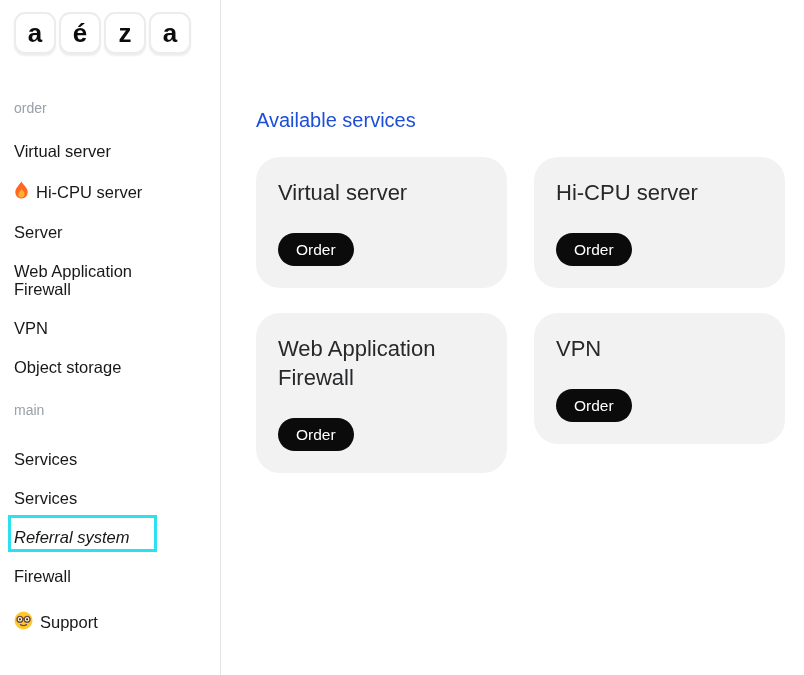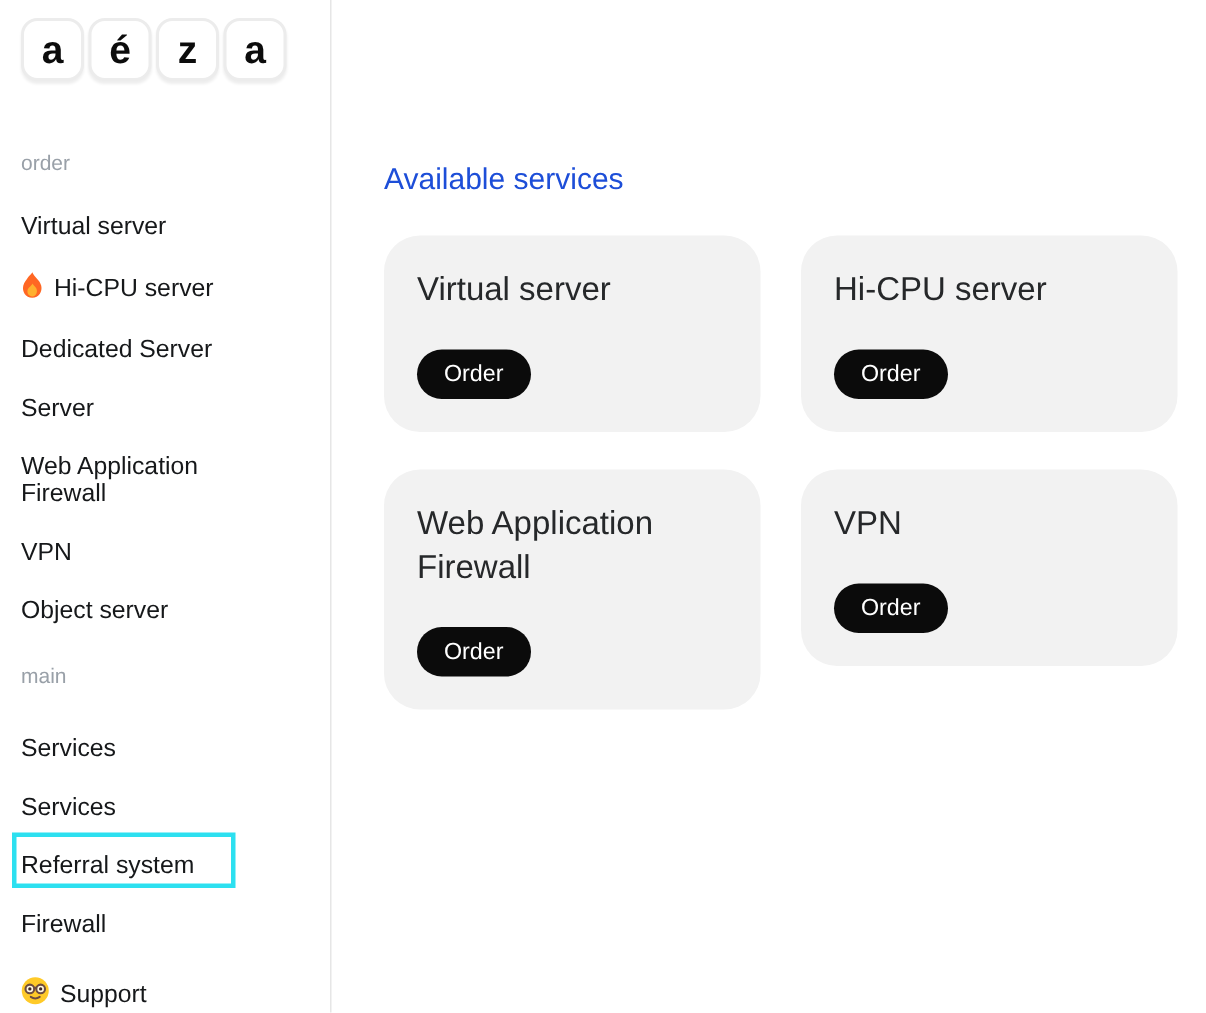--- a/index.html
+++ b/index.html
@@ -23,21 +23,21 @@
   .lbl-order{ margin-top:46px; }
   .lbl-main{ margin-top:5px; }
   .item{
     display:block; font-size:16.5px; line-height:18px; color:#16181a;
     text-decoration:none; margin-bottom:21px; cursor:pointer;
   }
   .first-of-section{ margin-top:26px; }
   .first-of-main{ margin-top:32px; }
   .item-row{ display:flex; align-items:center; gap:7px; }
   .waf{ width:160px; }
-  .item-wrap{ position:relative; margin-bottom:21px; }
+  .item-wrap{ position:relative; margin-bottom:21px;font-style:italic; }
   .item-wrap .item{ margin-bottom:0; }
   .annotation-box{
     position:absolute; left:-6px; top:-13px; width:149px; height:37px;
     border:3px solid #2ce0f0; pointer-events:none;
   }
   .support{ margin-top:5px; margin-bottom:0;text-align:center; }
   .icon-svg{ display:inline-block; flex:0 0 auto; }
 
   
   .heading{
@@ -79,29 +79,28 @@
   <a class="item item-row">
     <span class="icon-svg">
       <svg width="15" height="18" viewBox="0 0 15 18">
         <path d="M7.5 0.5 C9 4 12.5 5.5 13.5 9.5 C14.4 13.3 12 17.5 7.5 17.5 C3 17.5 0.6 13.3 1.5 9.5 C2.1 7 3.6 5.8 4.5 4.2 C5.4 2.7 6.9 2 7.5 0.5 Z" fill="#ff6723"></path>
         <path d="M7.7 8 C8.6 9.8 10.4 10.4 10.6 12.6 C10.8 14.8 9.4 16.6 7.4 16.6 C5.4 16.6 4.1 14.9 4.3 12.9 C4.5 10.7 6.9 9.8 7.7 8 Z" fill="#ffb02e"></path>
       </svg>
     </span>
     <span>Hi-CPU server</span>
   </a>
 
-  <a class="item">Dedicated Server</a>
 
   <a class="item">Server</a>
 
   <a class="item waf">Web Application Firewall</a>
 
   <a class="item">VPN</a>
 
-  <a class="item">Object server</a>
+  <a class="item">Object storage</a>
 
   <div class="section-label lbl-main">main</div>
 
   <a class="item first-of-main">Services</a>
 
   <a class="item">Services</a>
 
   <div class="item-wrap">
     <div class="annotation-box"></div>
     <a class="item">Referral system</a>

